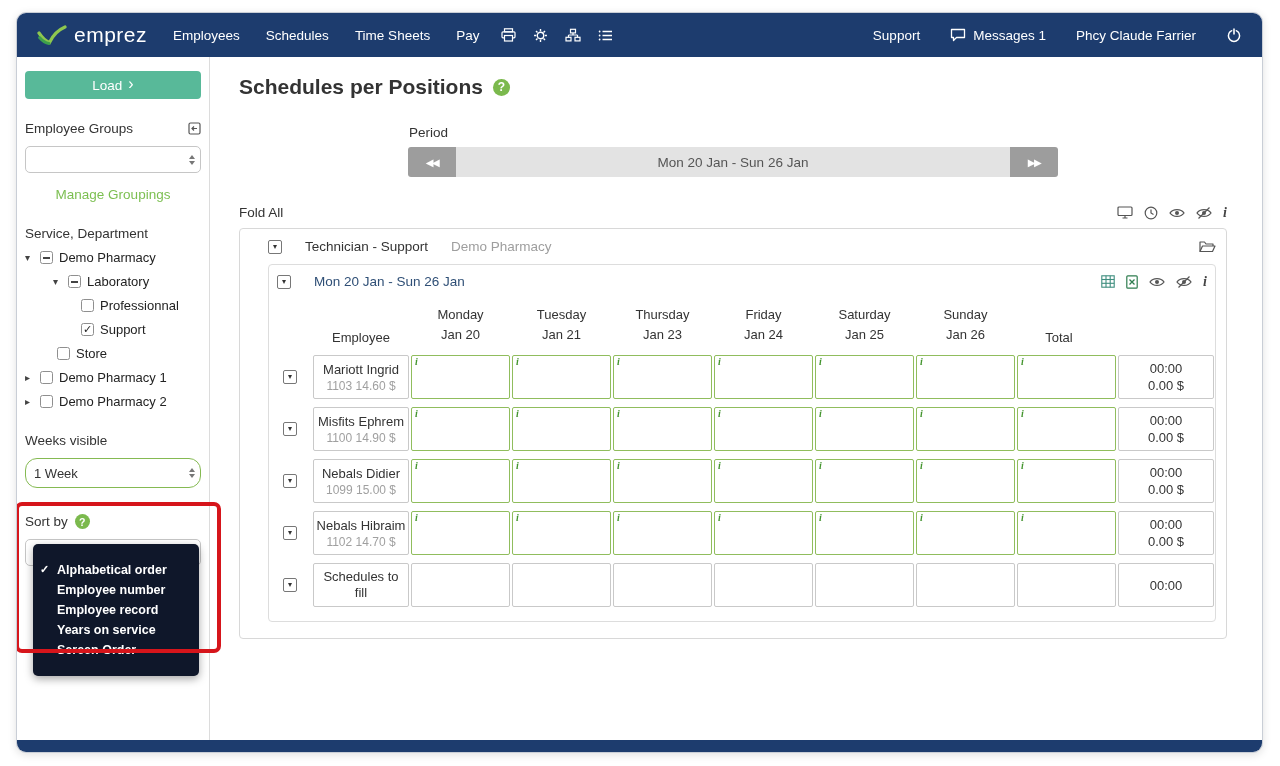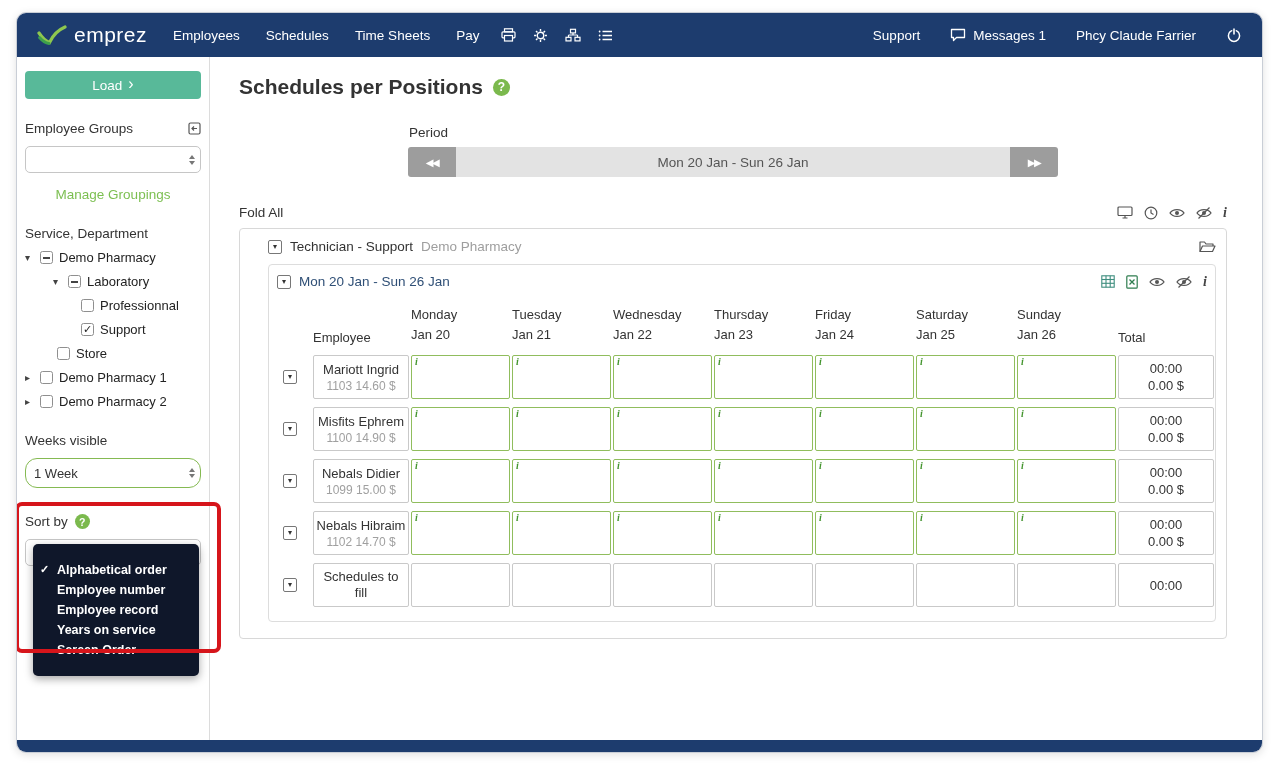--- a/index.html
+++ b/index.html
@@ -71,32 +71,32 @@
   .period-btn.next::before { content:"▶▶"; }
   .period-value { flex:1; background:#e3e3e3; display:flex; align-items:center; justify-content:center; font-size:13.5px; color:#555; }
   .fold-row { display:flex; align-items:center; margin-top:28px; }
   .fold-all { font-size:13.5px; color:#333; cursor:pointer; text-decoration:none; }
   .icon-group { margin-left:auto; display:flex; align-items:center; gap:11px; }
   .icon-group > span { display:flex; cursor:pointer; }
   .info-i { font-family:"Liberation Serif",serif; font-weight:bold; font-style:italic; font-size:14px; color:#444; line-height:1; }
   .info-i::before { content:"i"; }
 
   .outer-panel { margin-top:8px; border:1px solid #d8d8d8; border-radius:4px; padding:10px 10px 16px 28px; }
-  .panel-header { display:flex; align-items:center; gap:8px; }
+  .panel-header { display:flex; align-items:center; gap:23px; }
   .foldbox { flex:none; width:14px; height:14px; border:1px solid #777; border-radius:2px; display:flex; align-items:center; justify-content:center; font-size:8px; color:#333; cursor:pointer; background:#fff; line-height:1; }
   .foldbox::before { content:"▾"; }
   .panel-title { font-size:13.5px; color:#333; }
   .panel-subtitle { font-size:13.5px; color:#9e9e9e; }
   .folder { margin-left:auto; display:flex; cursor:pointer; }
   .inner-panel { margin-top:10px; border:1px solid #ddd; border-radius:4px; padding:9px 8px 14px; }
   .week-title { font-size:13.5px; color:#2f4f76; }
 
   .sched-table { margin-top:16px; }
   .thead { display:flex; gap:2px; align-items:flex-end; padding-left:36px; margin-bottom:4px; }
-  .th { font-size:13px; color:#333; text-align:left; }
+  .th { font-size:13px; color:#333; text-align:center; }
   .th.emp { width:96px; padding-bottom:2px; }
   .th.day { width:99px; line-height:1.55; padding-bottom:2px; }
   .th.total { width:84px; padding-bottom:2px; }
   .trow { display:flex; gap:2px; margin-top:8px; align-items:stretch; }
   .fold-cell { width:34px; flex:none; display:flex; align-items:center; padding-left:6px; }
   .emp-cell { width:96px; flex:none; border:1px solid #c9c9c9; border-radius:2px; display:flex; flex-direction:column; justify-content:center; align-items:center; text-align:center; padding:4px 2px; min-height:44px; background:#fff; }
   .emp-name { font-size:13px; color:#333; line-height:1.25; }
   .emp-meta { font-size:12px; color:#a0a0a0; margin-top:1px; }
   .day-cell { width:99px; flex:none; border:1px solid #90bd5d; border-radius:2px; position:relative; background:#fff; cursor:pointer; min-height:42px; }
   .day-cell.plain { border-color:#c9c9c9; cursor:default; }
@@ -381,24 +381,20 @@
                 <div class="th emp">Employee</div>
                 <div class="th day">
                     <div>Monday</div>
                     <div>Jan 20</div>
                   </div>
                 <div class="th day">
                     <div>Tuesday</div>
                     <div>Jan 21</div>
                   </div>
                 <div class="th day">
-                    <div>Wednesday</div>
-                    <div>Jan 22</div>
-                  </div>
-                <div class="th day">
                     <div>Thursday</div>
                     <div>Jan 23</div>
                   </div>
                 <div class="th day">
                     <div>Friday</div>
                     <div>Jan 24</div>
                   </div>
                 <div class="th day">
                     <div>Saturday</div>
                     <div>Jan 25</div>

